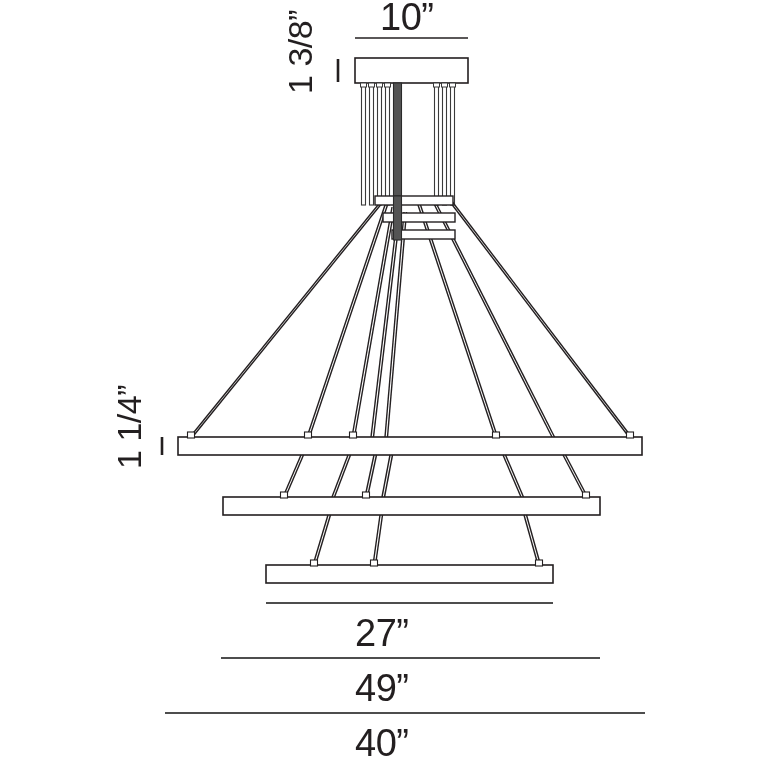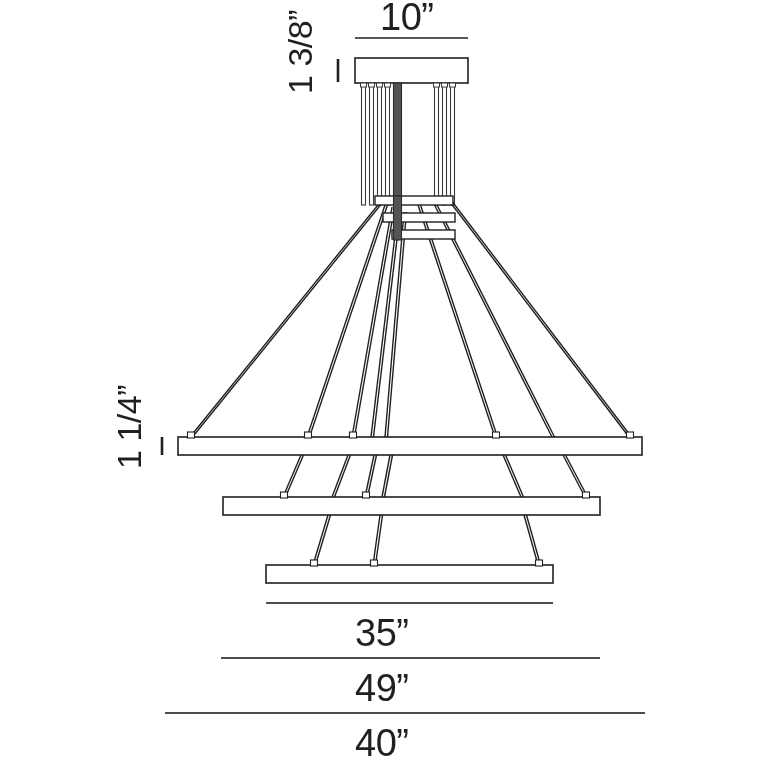--- a/index.html
+++ b/index.html
@@ -198,19 +198,19 @@
     </g>
 
   </svg>
 
   <div class="dim-label dim-h" id="lbl-10">10”</div>
 
   <div class="dim-label dim-v" id="lbl-138">1 3/8”</div>
 
   <div class="dim-label dim-v" id="lbl-114">1 1/4”</div>
 
-  <div class="dim-label dim-h" id="lbl-24">35”</div>
+  <div class="dim-label dim-h" id="lbl-24">27”</div>
 
   <div class="dim-label dim-h" id="lbl-32">49”</div>
 
   <div class="dim-label dim-h" id="lbl-40">40”</div>
 
 </div>
 
 </body></html>

